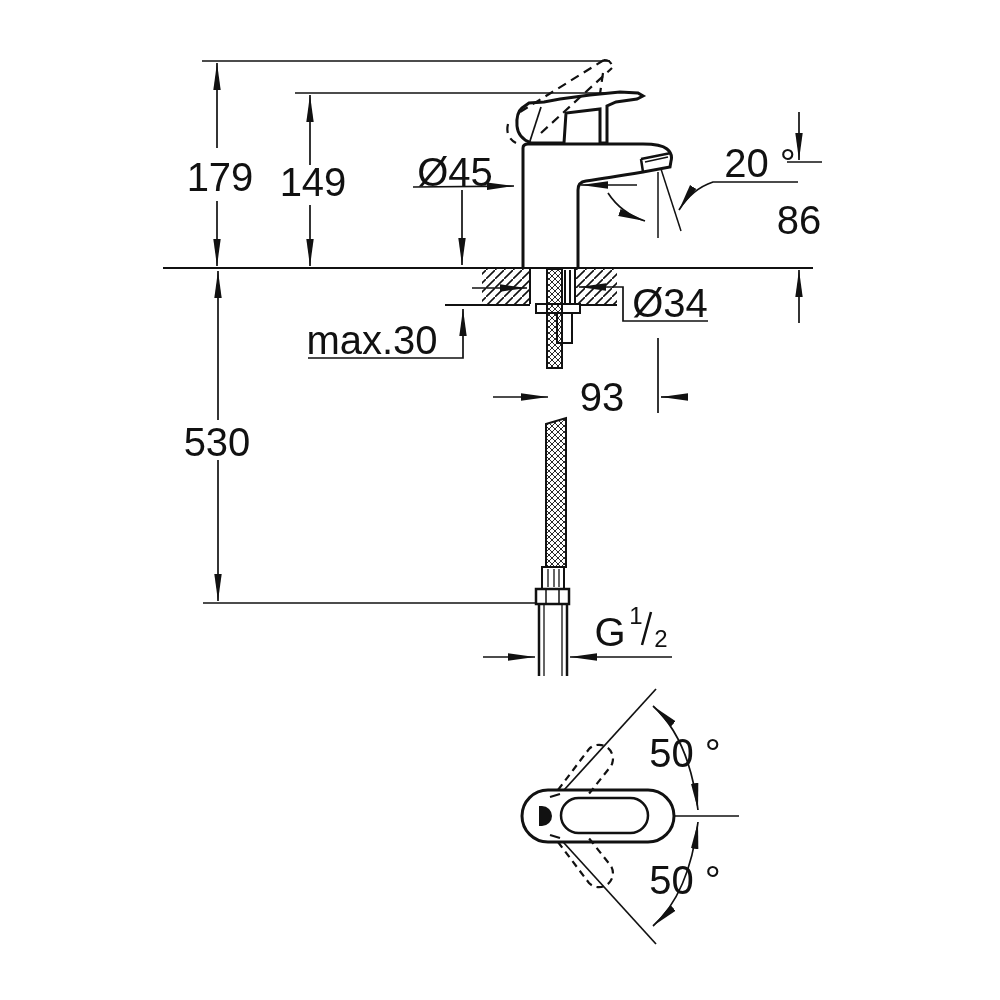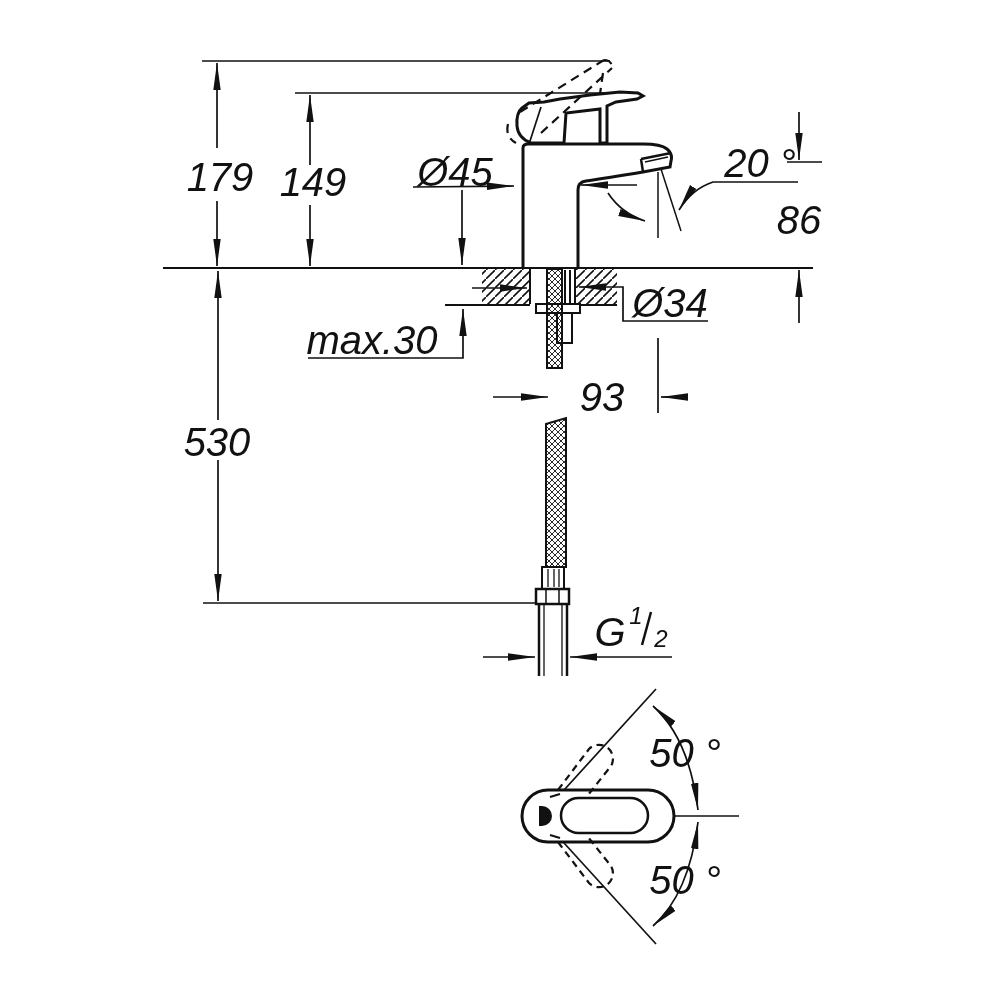--- a/index.html
+++ b/index.html
@@ -1,17 +1,17 @@
 <!DOCTYPE html>
 <html><head>
 <meta charset="utf-8">
 <style>
   html,body{margin:0;padding:0;background:#ffffff;}
   #stage{width:1000px;height:1000px;position:relative;background:#ffffff;
-         font-family:"Liberation Sans", sans-serif;font-style:italic;}
+         font-family:"Liberation Sans", sans-serif;}
   svg{display:block;}
   text{fill:#111111;font-family:"Liberation Sans", sans-serif;}
   .dim{font-size:40px;}
   .frac{font-size:24px;}
 </style>
 </head>
 <body>
 
 <div id="stage">
 <svg viewBox="0 0 1000 1000" width="1000" height="1000">

